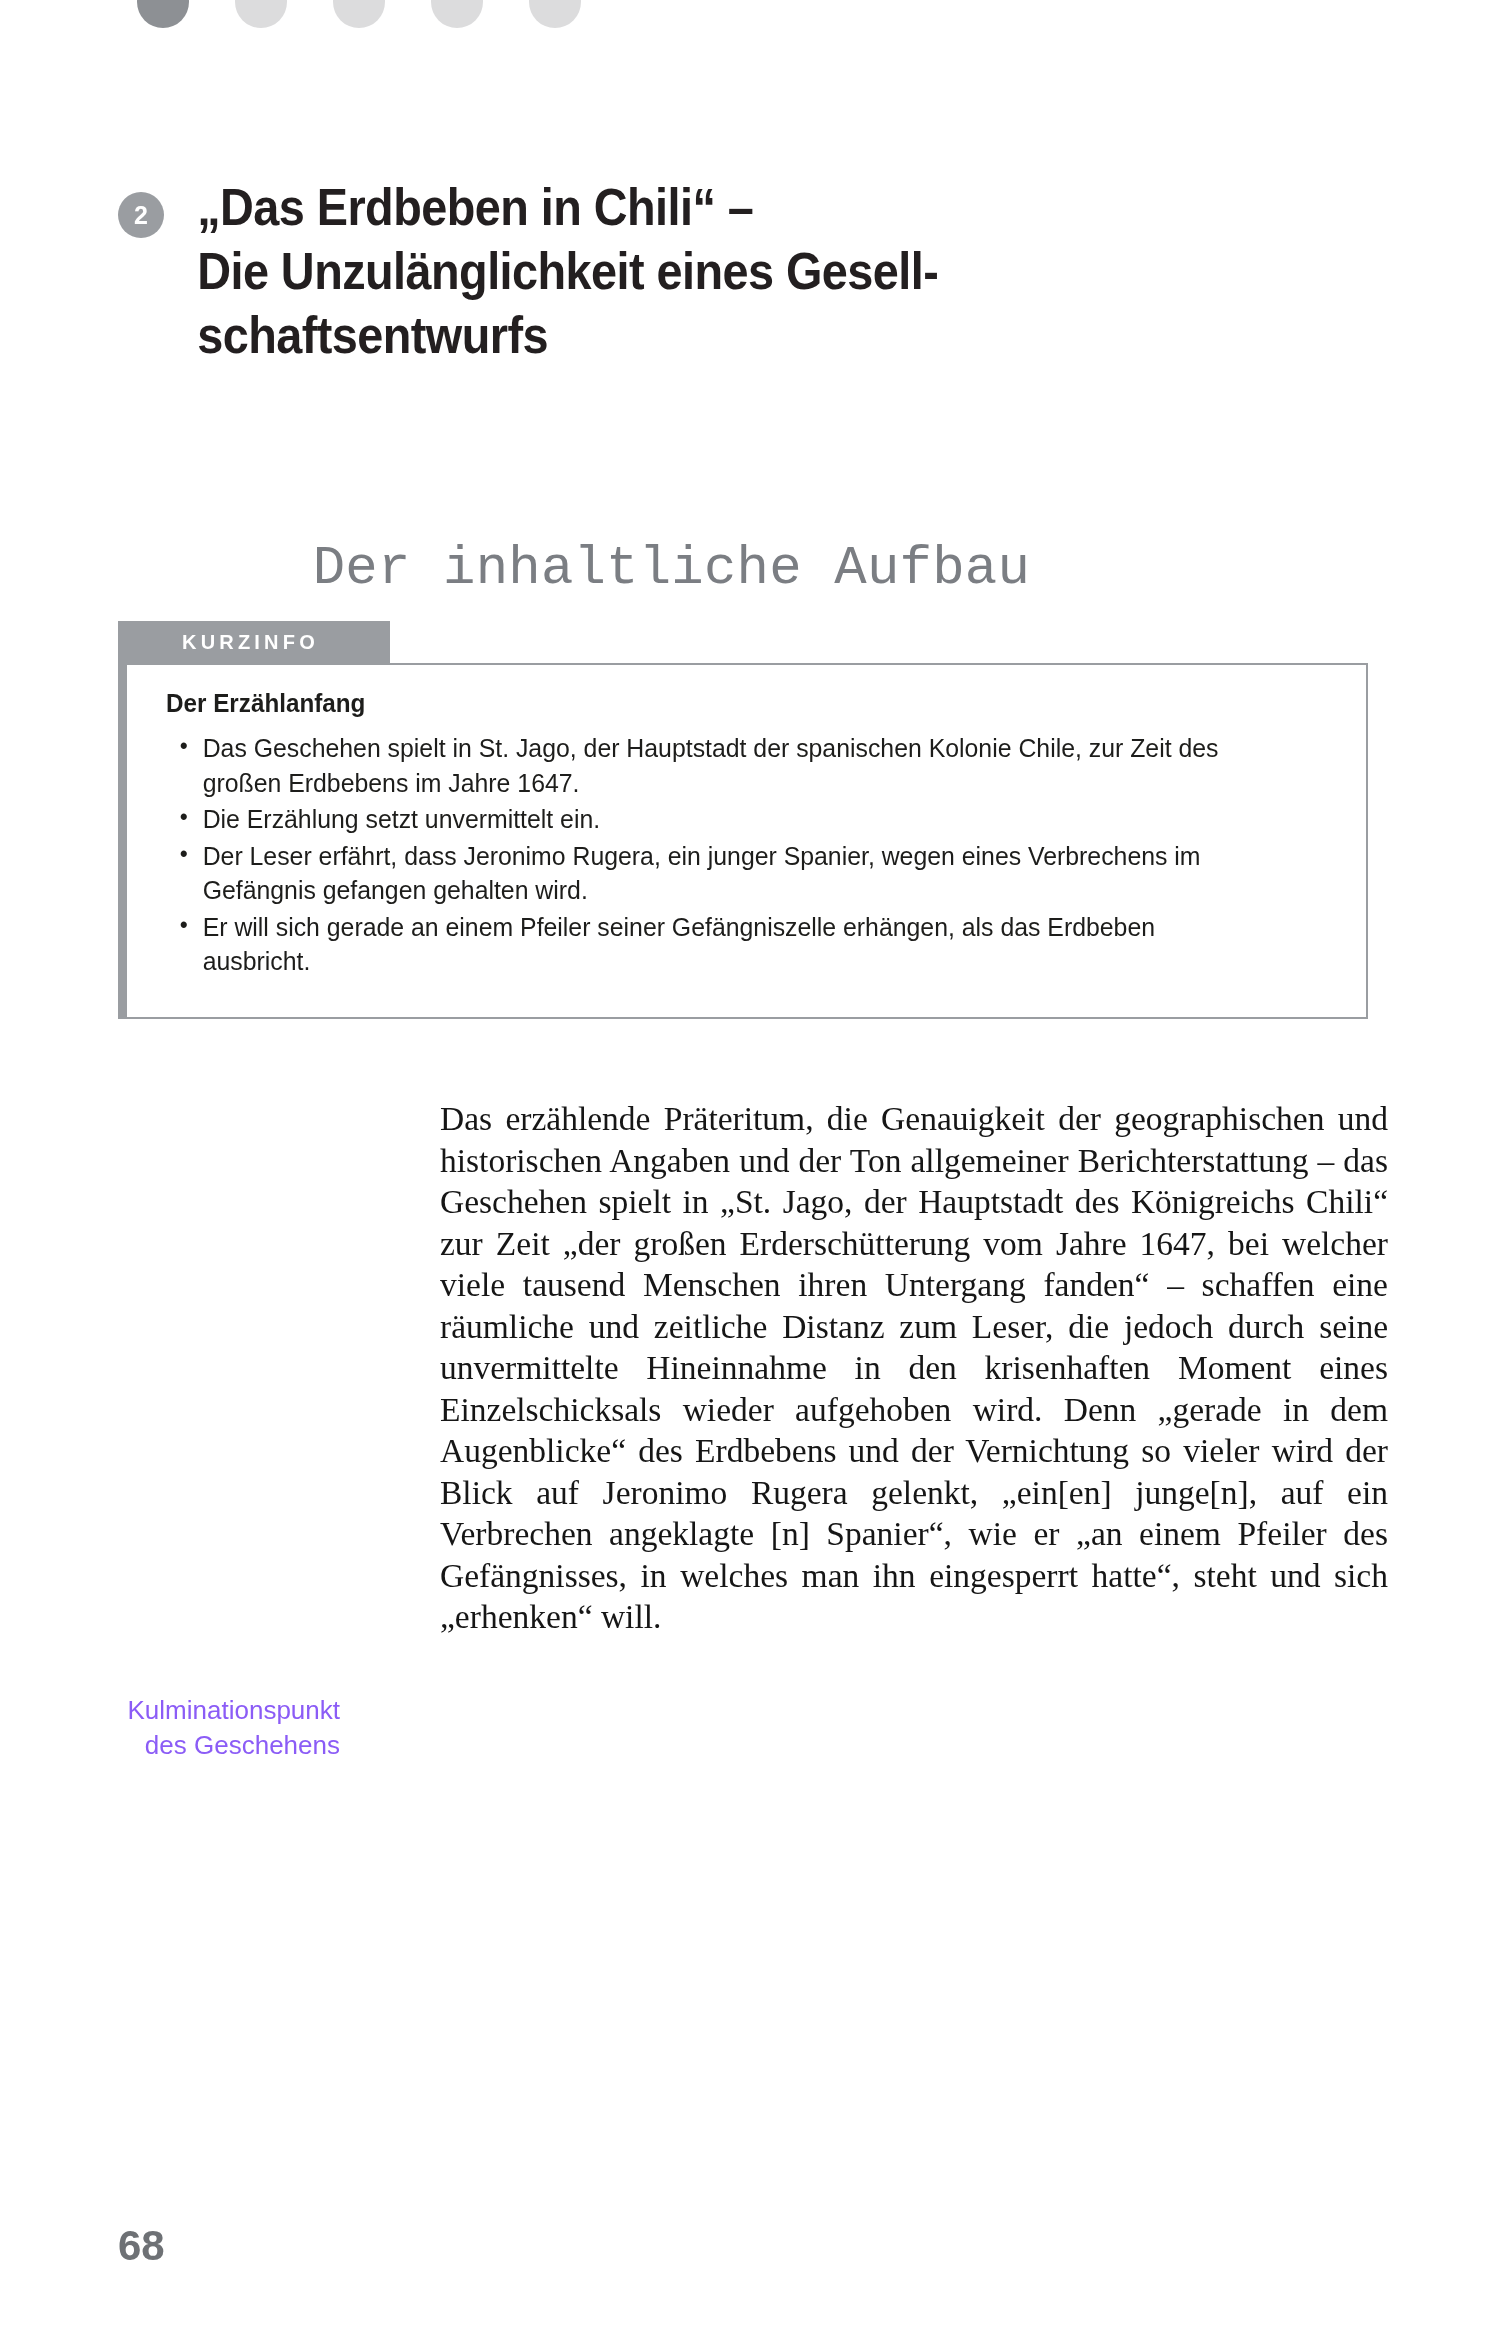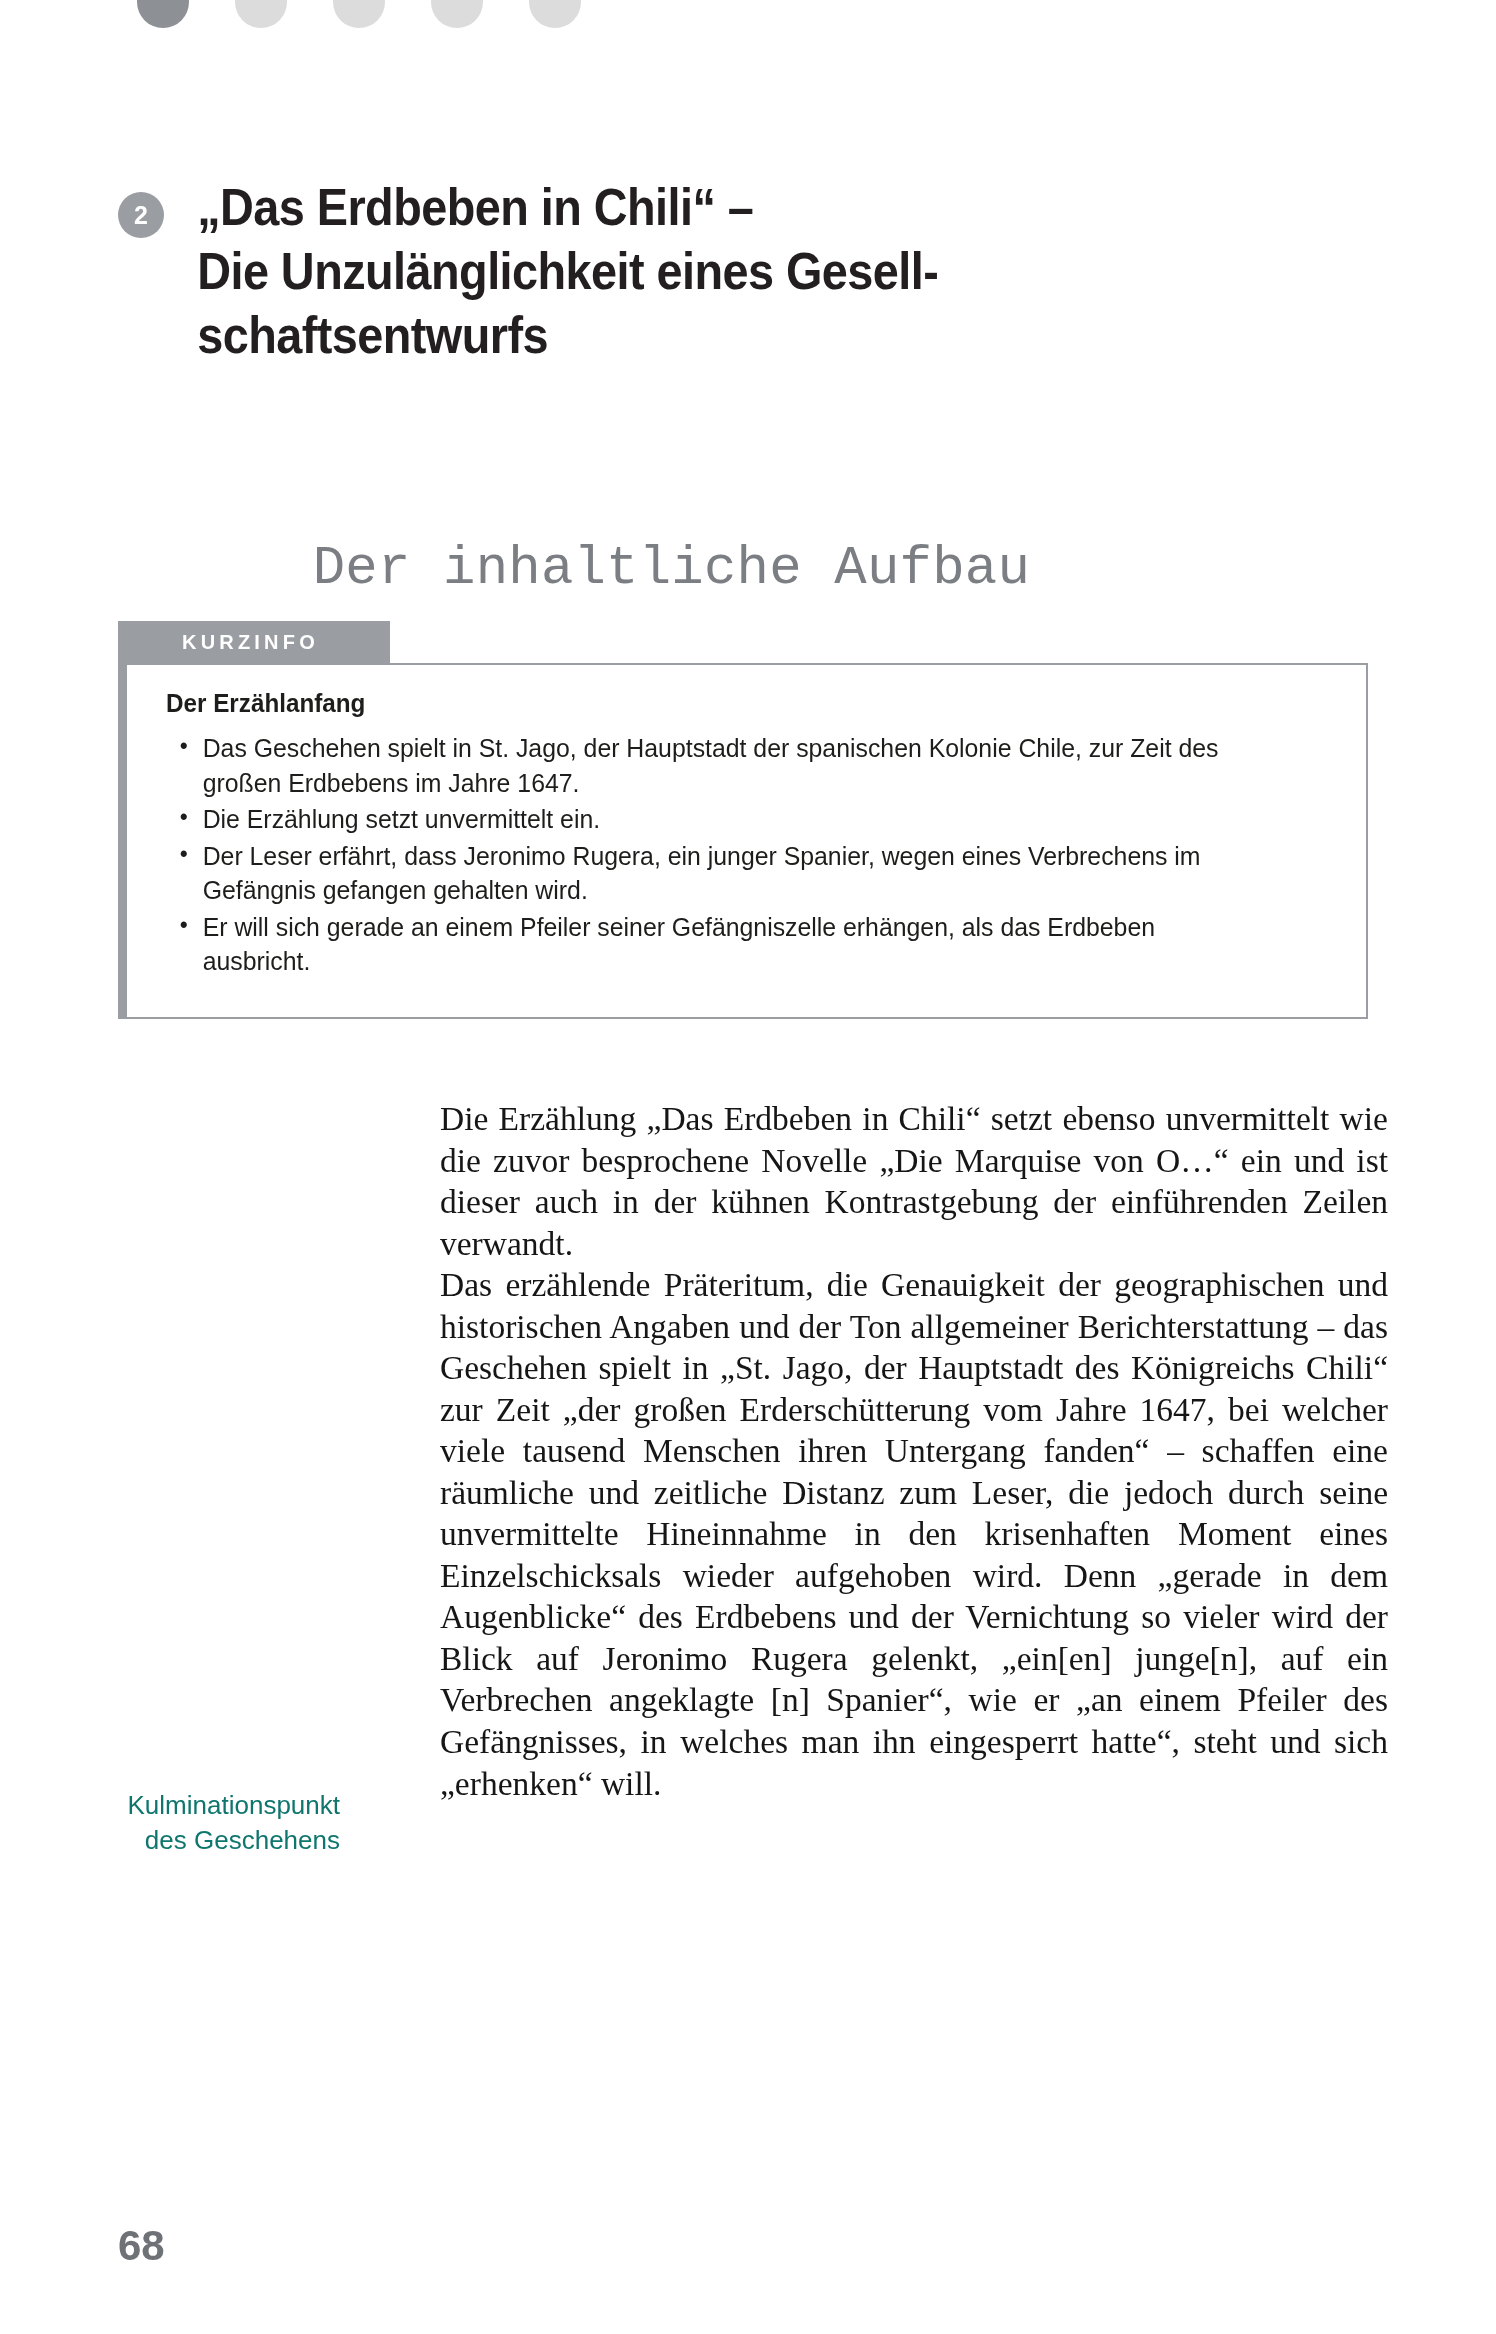--- a/index.html
+++ b/index.html
@@ -156,28 +156,28 @@
     position: absolute;
     left: 6px;
     top: -1px;
     font-size: 24px;
     color: #1d1d1b;
   }
 
   
   #margin-note {
     position: absolute;
-    top: 1788px;
+    top: 1693px;
     left: 0px;
     width: 340px;
     text-align: right;
     font-family: "Liberation Sans", sans-serif;
     font-size: 26px;
     line-height: 1.35;
-    color: #0f766e;
+    color: #8b5cf6;
     white-space: pre-line;
   }
 
   
   #body-copy {
     position: absolute;
     top: 1098px;
     left: 440px;
     width: 948px;
     font-family: "Liberation Serif", serif;
@@ -233,17 +233,16 @@
       <li>Der Leser erfährt, dass Jeronimo Rugera, ein junger Spanier, wegen eines Ver­brechens im Gefängnis gefangen gehalten wird.</li>
       <li>Er will sich gerade an einem Pfeiler seiner Gefängniszelle erhängen, als das Erdbeben ausbricht.</li>
     </ul>
   </div>
 </div>
 
 <div id="margin-note">Kulminationspunkt
 des Geschehens</div>
 
 <div id="body-copy">
-  <p>Die Erzählung „Das Erdbeben in Chili“ setzt ebenso unvermittelt wie die zuvor besprochene Novelle „Die Marquise von O…“ ein und ist dieser auch in der kühnen Kontrastgebung der einführenden Zeilen verwandt.</p>
   <p>Das erzählende Präteritum, die Genauigkeit der geographischen und historischen Angaben und der Ton allgemeiner Berichterstattung – das Geschehen spielt in „St. Jago, der Hauptstadt des Königreichs Chili“ zur Zeit „der großen Erderschütterung vom Jahre 1647, bei welcher viele tausend Menschen ihren Untergang fanden“ – schaffen eine räumliche und zeitliche Distanz zum Leser, die jedoch durch seine unvermittelte Hineinnahme in den krisenhaften Moment eines Einzelschicksals wieder aufgehoben wird. Denn „gerade in dem Augenblicke“ des Erdbebens und der Vernichtung so vieler wird der Blick auf Jeronimo Rugera gelenkt, „ein[en] junge[n], auf ein Verbrechen angeklagte [n] Spanier“, wie er „an einem Pfeiler des Gefängnisses, in welches man ihn eingesperrt hatte“, steht und sich „erhenken“ will.</p>
 </div>
 
 <div id="page-number">68</div>
 
 </body></html>

